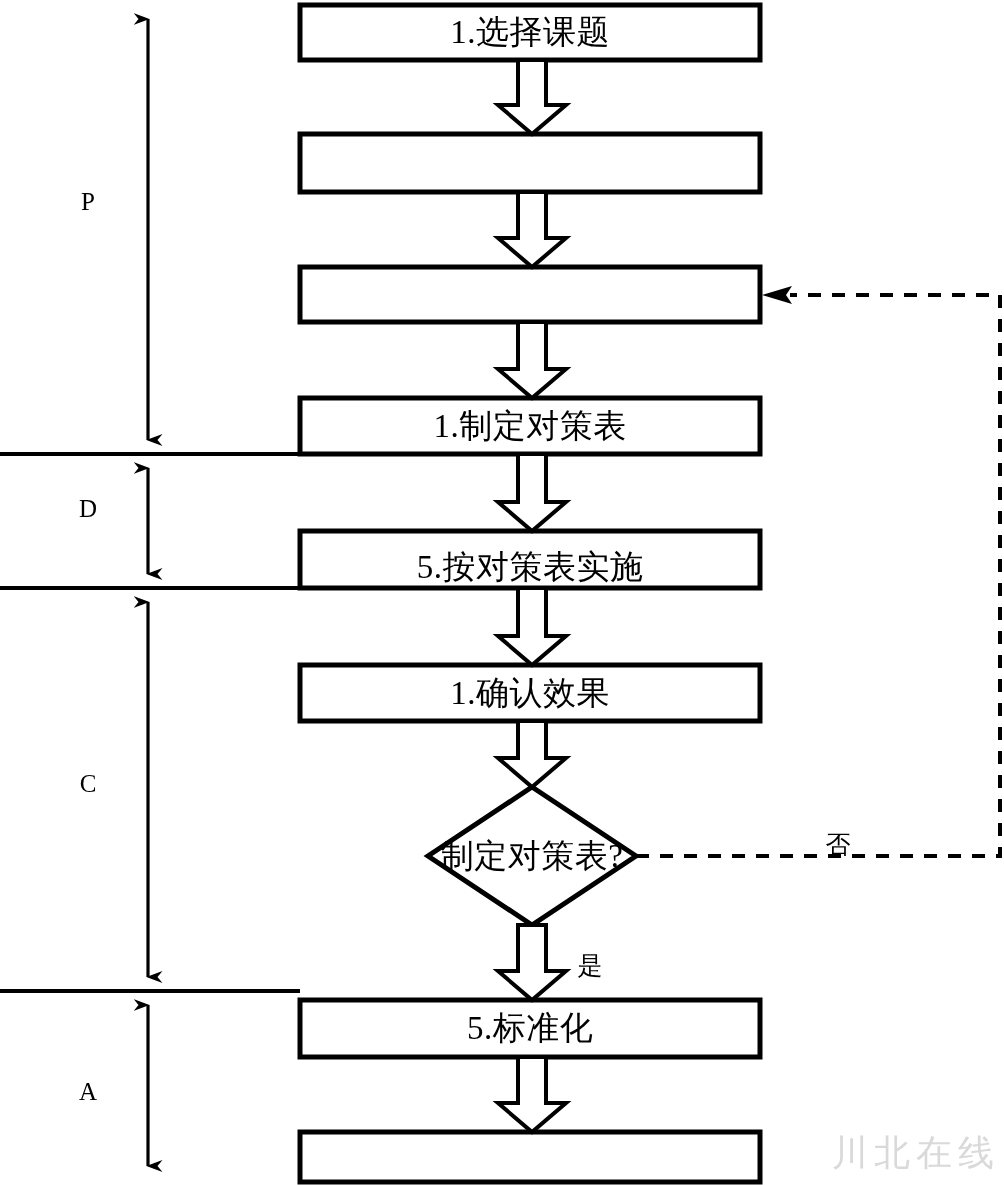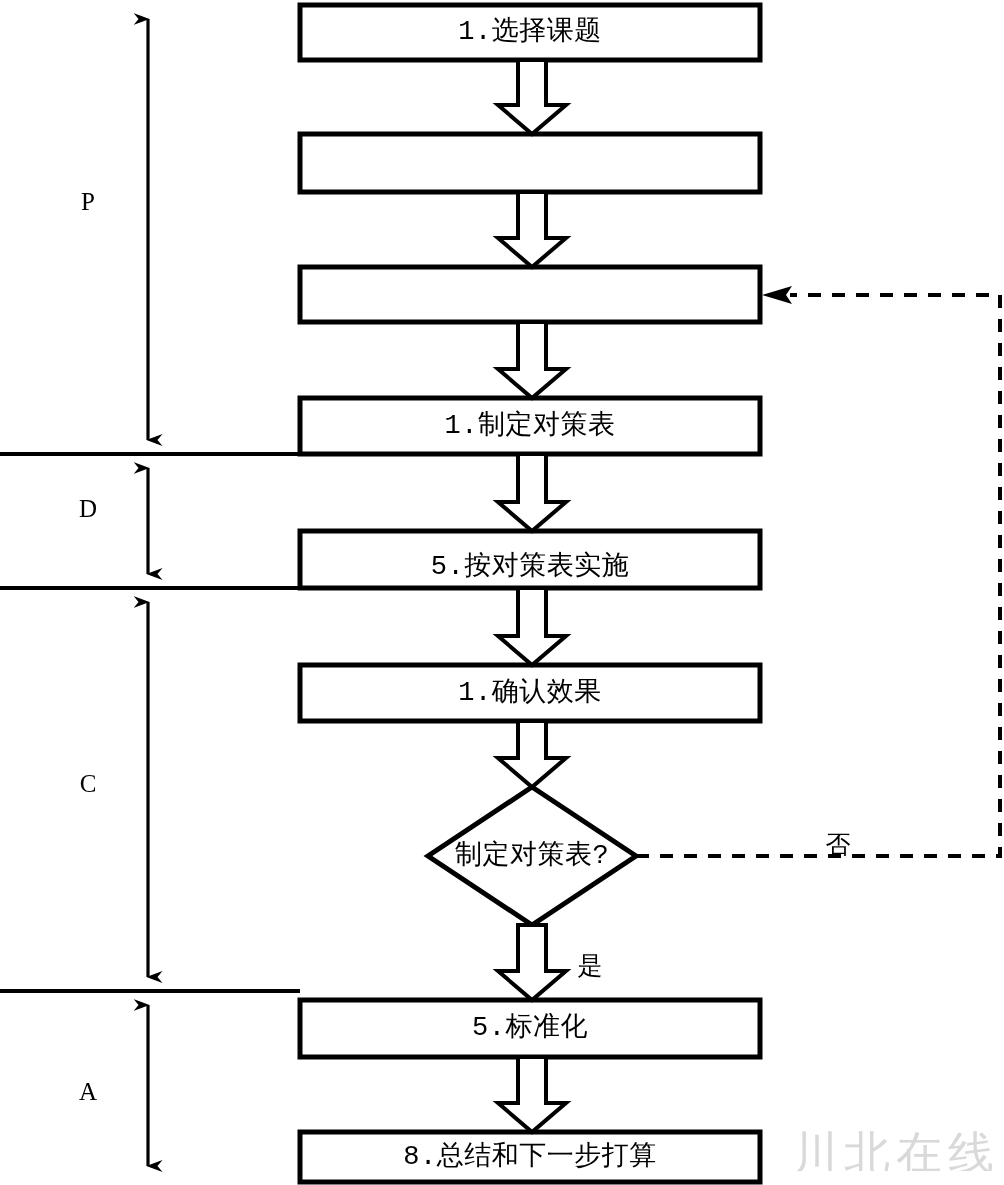--- a/index.html
+++ b/index.html
@@ -3,34 +3,34 @@
 <meta charset="utf-8">
 <style>
   html,body{margin:0;padding:0;background:#ffffff;}
   body{width:1004px;height:1185px;overflow:hidden;
        font-family:"Liberation Serif","DejaVu Serif",serif;}
   #stage{position:relative;width:1004px;height:1185px;background:#fff;}
   #svgroot{position:absolute;left:0;top:0;width:1004px;height:1185px;}
   .nodeLabel{
     position:absolute;display:flex;align-items:center;justify-content:center;
     color:#000;white-space:nowrap;letter-spacing:.5px;
-    font-family:Liberation Mono, monospace;
-    font-size:27px;line-height:1;pointer-events:none;
+    font-family:Liberation Serif, serif;
+    font-size:33px;line-height:1;pointer-events:none;
   }
   .phaseLabel{
     position:absolute;display:flex;align-items:center;justify-content:center;
     color:#000;font-size:25px;font-family:"Liberation Serif","DejaVu Serif",serif;
   }
   .edgeLabel{
     position:absolute;display:flex;align-items:center;justify-content:center;
     color:#000;font-size:25px;font-family:"Liberation Serif","DejaVu Serif",serif;
   }
   .watermark{
     position:absolute;right:4px;bottom:14px;
-    font-size:46px;color:#d9d9d9;letter-spacing:6px;
+    font-size:36px;color:#d9d9d9;letter-spacing:6px;
     font-family:"Liberation Sans","DejaVu Sans",sans-serif;
     white-space:nowrap;overflow:hidden;height:44px;line-height:52px;
   }
 </style>
 </head>
 <body>
 
 <div id="stage">
 
   <svg id="svgroot" viewBox="0 0 1004 1185">
@@ -95,21 +95,20 @@
     <polygon points="762,295 792,286 786,295 792,304" fill="#000000"></polygon>
 
   </svg>
 
   <div class="nodeLabel" style="left:300px;top:5px;width:460px;height:55px;">1.选择课题</div>
   <div class="nodeLabel" style="left:300px;top:398px;width:460px;height:56px;">1.制定对策表</div>
   <div class="nodeLabel" style="left:300px;top:539px;width:460px;height:57px;">5.按对策表实施</div>
   <div class="nodeLabel" style="left:300px;top:665px;width:460px;height:56px;">1.确认效果</div>
   <div class="nodeLabel" style="left:428px;top:827px;width:208px;height:58px;">制定对策表?</div>
   <div class="nodeLabel" style="left:300px;top:1000px;width:460px;height:57px;">5.标准化</div>
-  <div class="nodeLabel" style="left:300px;top:1132px;width:460px;height:50px;">8.总结和下一步打算</div>
 
   <div class="phaseLabel" style="left:62px;top:185px;width:52px;height:34px;">P</div>
   <div class="phaseLabel" style="left:62px;top:492px;width:52px;height:34px;">D</div>
   <div class="phaseLabel" style="left:62px;top:767px;width:52px;height:34px;">C</div>
   <div class="phaseLabel" style="left:62px;top:1075px;width:52px;height:34px;">A</div>
 
   <div class="edgeLabel" style="left:818px;top:827px;width:40px;height:34px;">否</div>
   <div class="edgeLabel" style="left:570px;top:948px;width:40px;height:34px;">是</div>
 
   <div class="watermark">川北在线</div>

